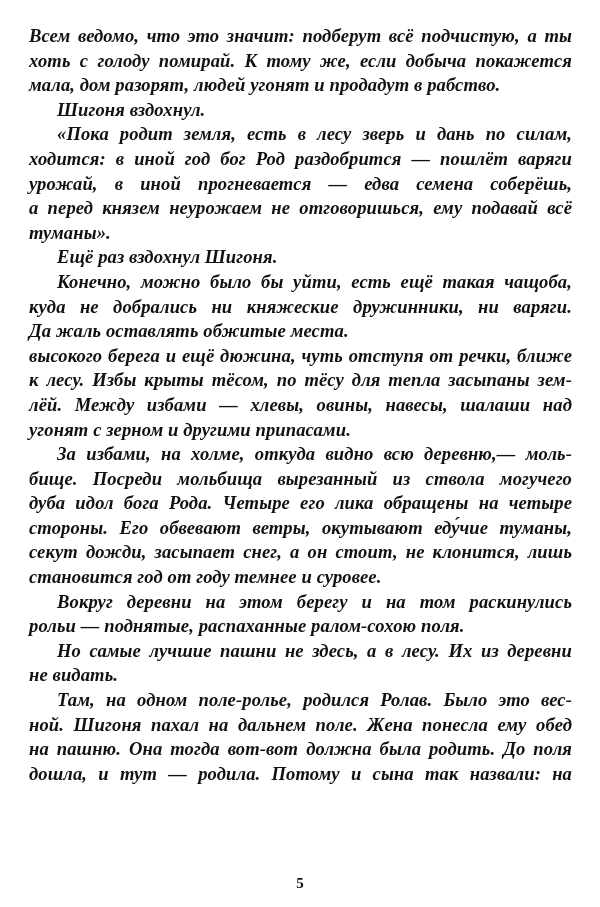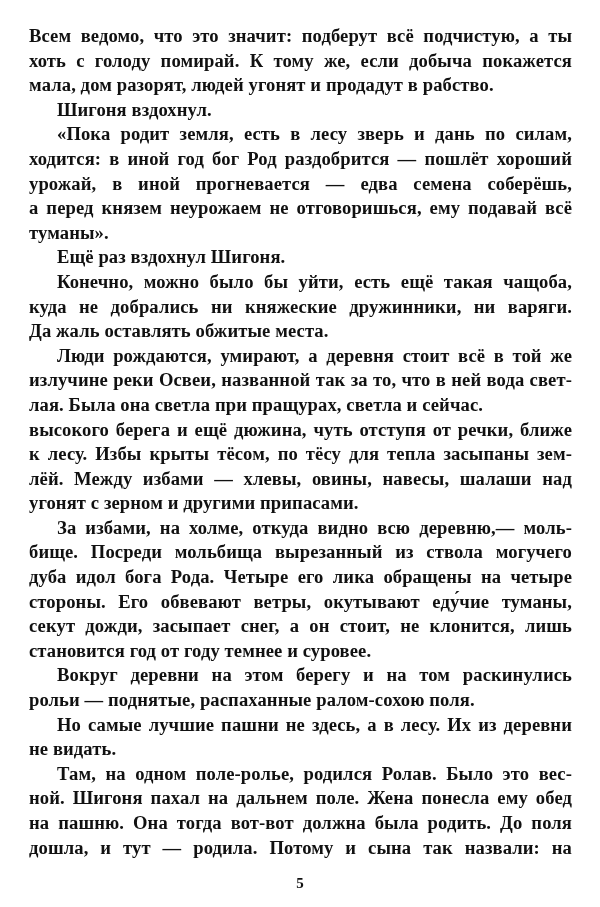--- a/index.html
+++ b/index.html
@@ -31,20 +31,21 @@
       text-align-last: left;
       text-indent: 0;
       hyphens: manual;
     }
     .line {
       display: block;
       text-align: justify;
       text-align-last: justify;
       white-space: nowrap;
       height: 24.6px;
+      font-style: italic;
     }
     .line.last {
       text-align-last: left;
     }
     .line.indent {
       padding-left: 28px;
     }
     .page-number {
       position: absolute;
       left: 0;
@@ -64,37 +65,32 @@
     <div class="para">
       <span class="line">Всем ведомо, что это значит: подберут всё подчистую, а ты</span>
       <span class="line">хоть с голоду помирай. К тому же, если добыча покажется</span>
       <span class="line last">мала, дом разорят, людей угонят и продадут в рабство.</span>
     </div>
     <div class="para">
       <span class="line indent last">Шигоня вздохнул.</span>
     </div>
     <div class="para">
       <span class="line indent">«Пока родит земля, есть в лесу зверь и дань по силам,</span>
-      <span class="line">ходится: в иной год бог Род раздобрится — пошлёт хороший</span>
+      <span class="line">ходится: в иной год бог Род раздобрится — пошлёт варяги</span>
       <span class="line">урожай, в иной прогневается — едва семена соберёшь,</span>
       <span class="line">а перед князем неурожаем не отговоришься, ему подавай всё</span>
       <span class="line last">туманы».</span>
     </div>
     <div class="para">
       <span class="line indent last">Ещё раз вздохнул Шигоня.</span>
     </div>
     <div class="para">
       <span class="line indent">Конечно, можно было бы уйти, есть ещё такая чащоба,</span>
       <span class="line">куда не добрались ни княжеские дружинники, ни варяги.</span>
       <span class="line last">Да жаль оставлять обжитые места.</span>
-    </div>
-    <div class="para">
-      <span class="line indent">Люди рождаются, умирают, а деревня стоит всё в той же</span>
-      <span class="line">излучине реки Освеи, названной так за то, что в ней вода свет-</span>
-      <span class="line last">лая. Была она светла при пращурах, светла и сейчас.</span>
     </div>
     <div class="para">
       <span class="line">высокого берега и ещё дюжина, чуть отступя от речки, ближе</span>
       <span class="line">к лесу. Избы крыты тёсом, по тёсу для тепла засыпаны зем-</span>
       <span class="line">лёй. Между избами — хлевы, овины, навесы, шалаши над</span>
       <span class="line last">угонят с зерном и другими припасами.</span>
     </div>
     <div class="para">
       <span class="line indent">За избами, на холме, откуда видно всю деревню,— моль-</span>
       <span class="line">бище. Посреди мольбища вырезанный из ствола могучего</span>

